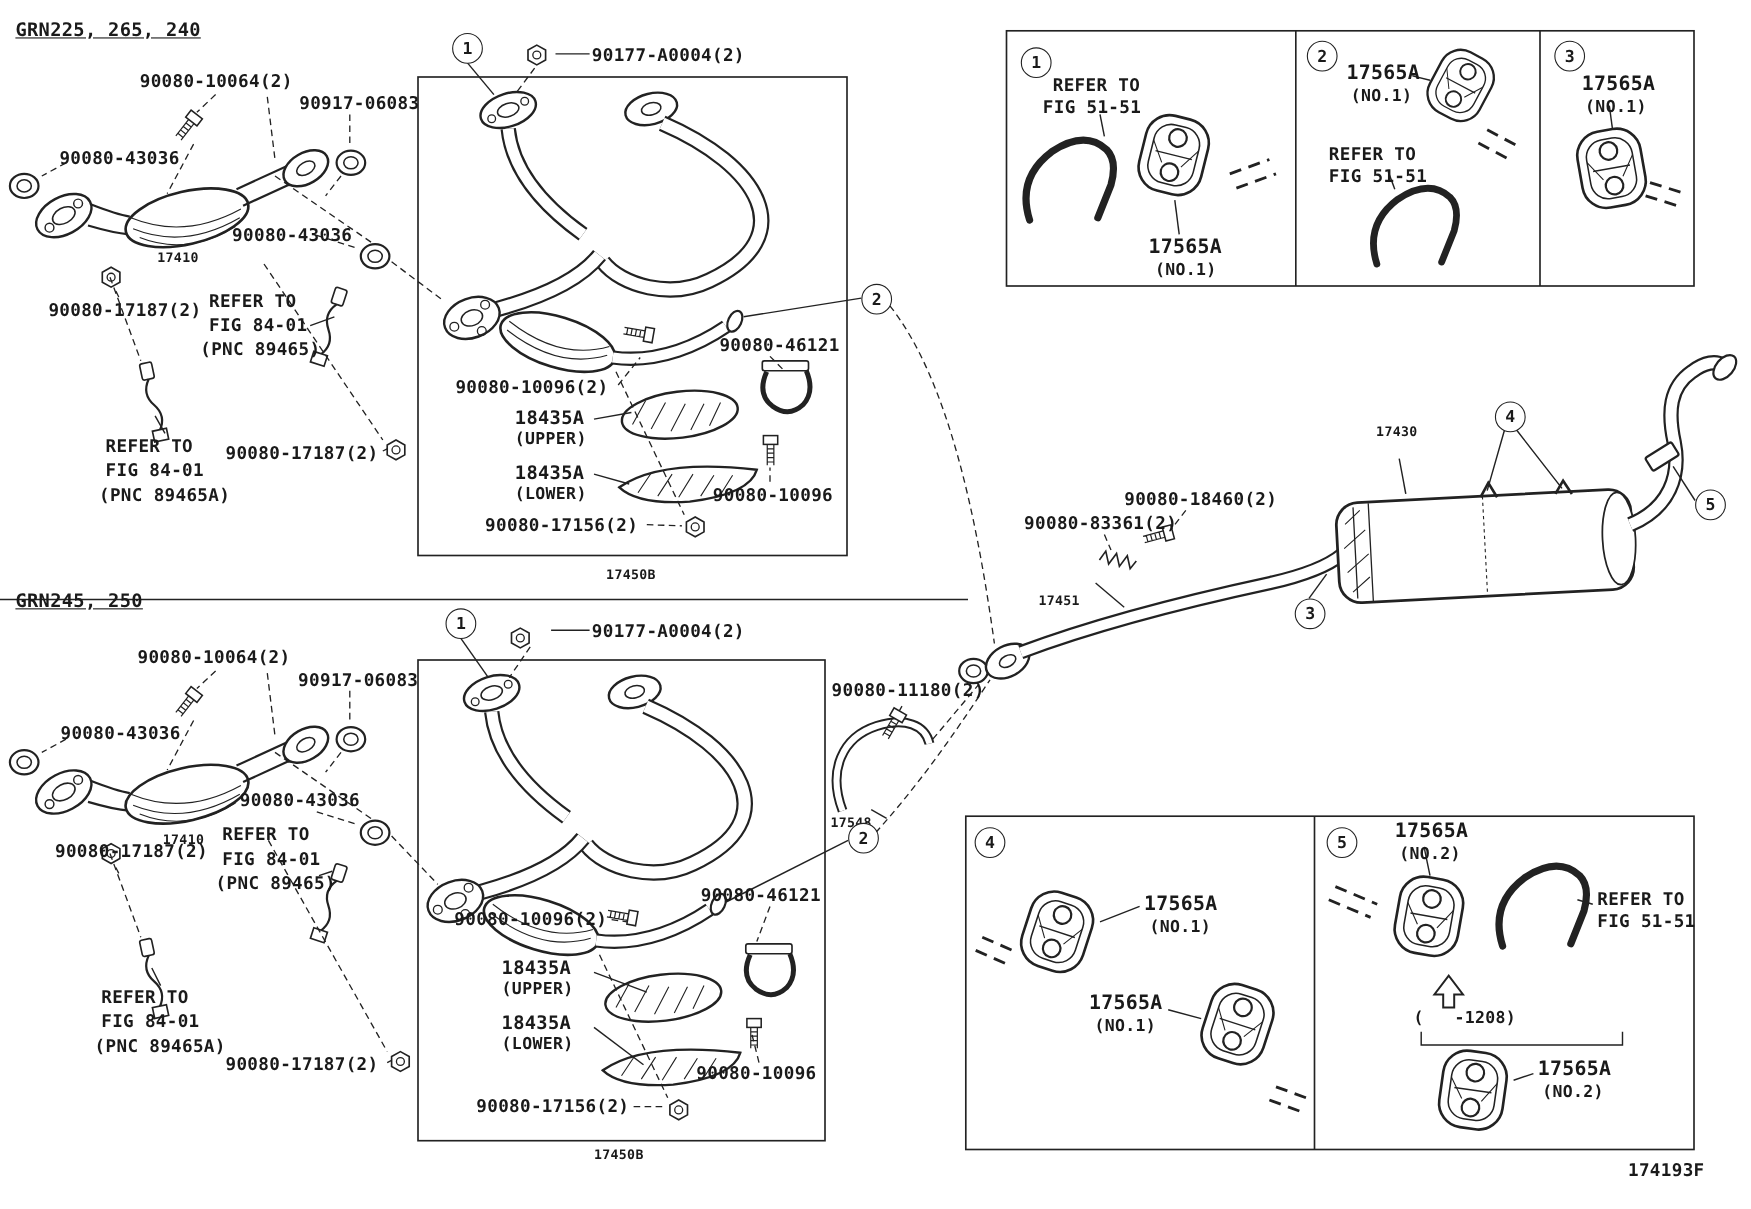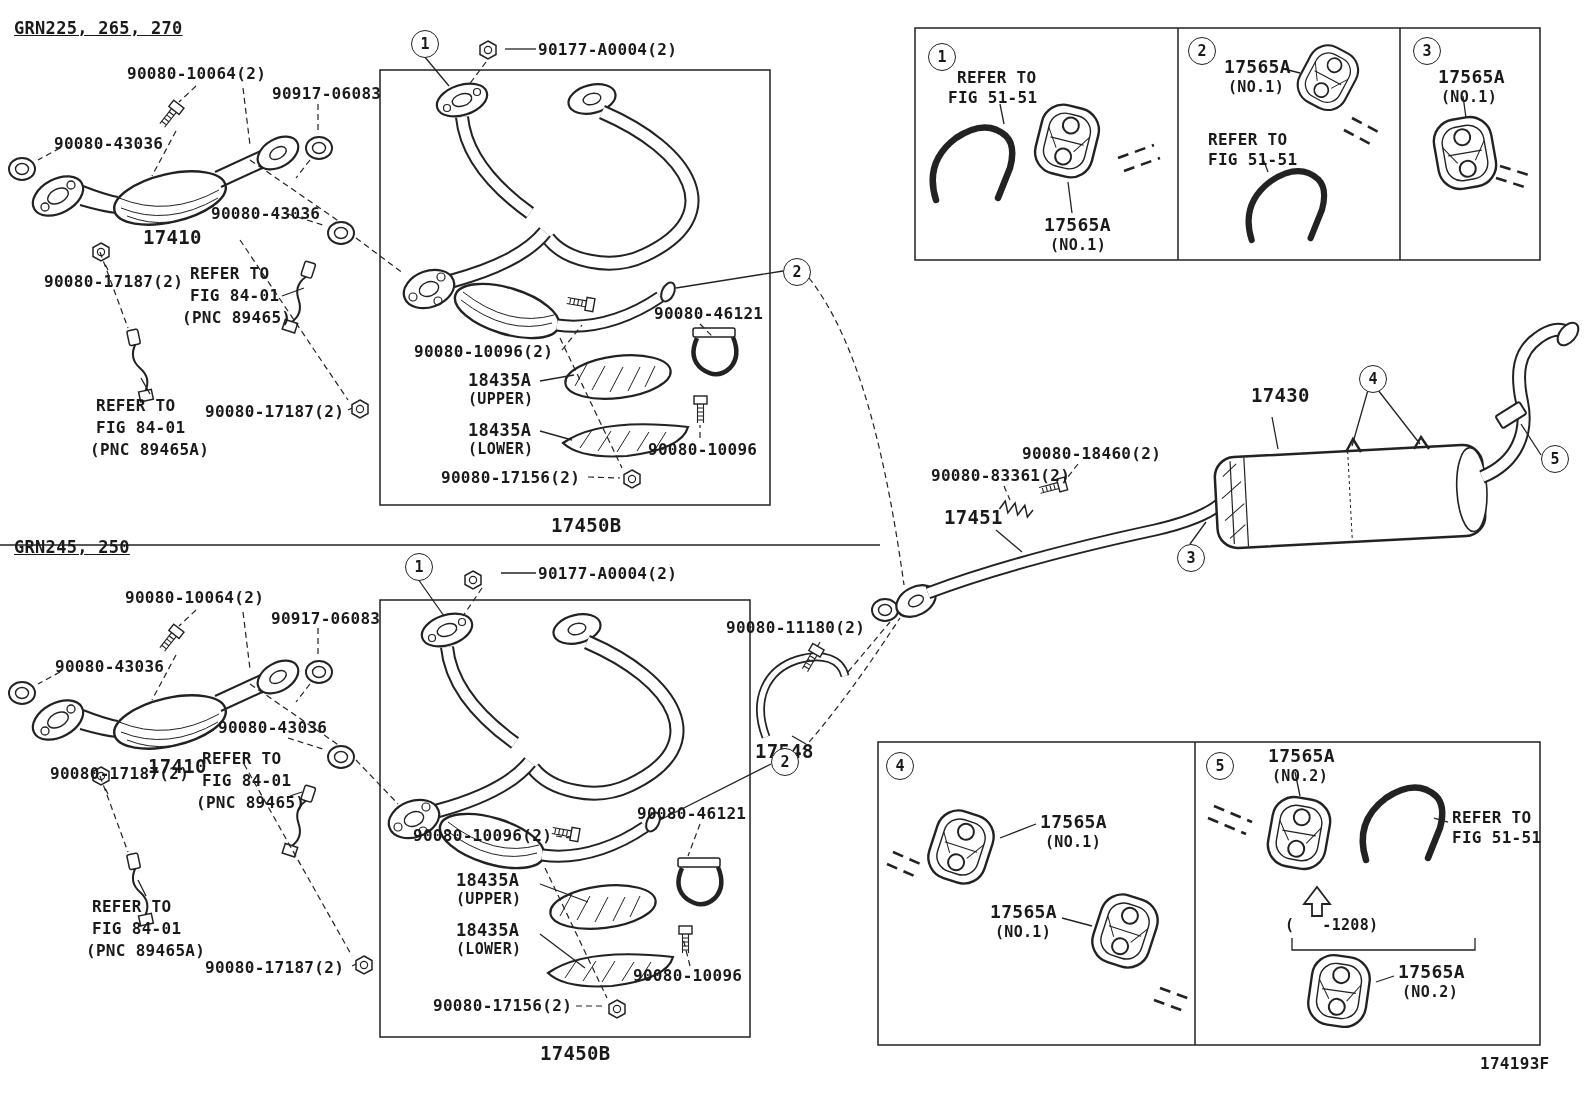--- a/index.html
+++ b/index.html
@@ -2,21 +2,21 @@
 <html><head>
 <meta charset="utf-8">
 <style>
   html,body{margin:0;padding:0;background:#fff;}
   #stage{position:relative;width:1592px;height:1099px;background:#fff;overflow:hidden;
          font-family:"DejaVu Sans Mono","Liberation Mono",monospace;color:#1a1a1a;}
   #art{position:absolute;left:0;top:0;}
   #labels-layer{position:absolute;left:0;top:0;width:100%;height:100%;}
   .lbl{position:absolute;font-size:16px;font-weight:bold;white-space:pre;line-height:1.05;letter-spacing:.3px;}
   .lbl.hdr{text-decoration:underline;font-size:17px;}
-  .lbl.big{font-size:19px;}
+  .lbl.big{font-size:12px;}
   .callout{position:absolute;width:26px;height:26px;border:1.8px solid #222;border-radius:50%;
            background:#fff;display:flex;align-items:center;justify-content:center;
            font-size:15px;font-weight:bold;z-index:3;}
 </style>
 </head>
 <body>
 
 <div id="stage">
 
 <svg id="art" width="1592" height="1099" viewBox="0 0 1592 1099">
@@ -265,21 +265,21 @@
     <path d="M1448,822 L1434,818" stroke-width="1.3"></path>
     <path d="M1312,916 v-12 h-8 l13,-17 13,17 h-8 v12 z" fill="#fff" stroke-width="1.8"></path>
     <path d="M1292,938 v12 h183 v-12" stroke-width="1.3"></path>
     <use href="#hanger-icon" transform="translate(1310,956) rotate(8 29 35)"></use>
     <path d="M1394,976 L1376,982" stroke-width="1.3"></path>
   </g>
 </svg>
 
 <div id="labels-layer">
   <div class="lbl" style="left:1480px;top:1056px">174193F</div>
-<div class="lbl hdr" style="left: 14px; top: 20px;">GRN225, 265, 270</div>
+<div class="lbl hdr" style="left: 14px; top: 20px;">GRN225, 265, 240</div>
       <div class="lbl" style="left: 127px; top: 66px;">90080-10064(2)</div>
       <div class="lbl" style="left: 272px; top: 86px;">90917-06083</div>
       <div class="lbl" style="left: 54px; top: 136px;">90080-43036</div>
       <div class="lbl big" style="left: 143px; top: 228px;">17410</div>
       <div class="lbl" style="left: 211px; top: 206px;">90080-43036</div>
       <div class="lbl" style="left: 44px; top: 274px;">90080-17187(2)</div>
       <div class="lbl" style="left: 190px; top: 266px;">REFER TO</div>
       <div class="lbl" style="left: 190px; top: 288px;">FIG 84-01</div>
       <div class="lbl" style="left: 182px; top: 310px;">(PNC 89465)</div>
       <div class="lbl" style="left: 96px; top: 398px;">REFER TO</div>
@@ -304,35 +304,35 @@
       <div class="lbl" style="left: 218px; top: 720px;">90080-43036</div>
       <div class="lbl" style="left: 50px; top: 766px;">90080-17187(2)</div>
       <div class="lbl" style="left: 202px; top: 751px;">REFER TO</div>
       <div class="lbl" style="left: 202px; top: 773px;">FIG 84-01</div>
       <div class="lbl" style="left: 196px; top: 795px;">(PNC 89465)</div>
       <div class="lbl" style="left: 92px; top: 899px;">REFER TO</div>
       <div class="lbl" style="left: 92px; top: 921px;">FIG 84-01</div>
       <div class="lbl" style="left: 86px; top: 943px;">(PNC 89465A)</div>
       <div class="lbl" style="left: 205px; top: 960px;">90080-17187(2)</div>
       <div class="lbl" style="left: 538px; top: 566px;">90177-A0004(2)</div>
-      <div class="lbl" style="left: 726px; top: 620px;">90080-11180(2)</div>
+      <div class="lbl" style="left: 756px; top: 620px;">90080-11180(2)</div>
       <div class="lbl big" style="left: 755px; top: 742px;">17548</div>
       <div class="lbl" style="left: 413px; top: 828px;">90080-10096(2)</div>
       <div class="lbl" style="left: 456px; top: 872px; font-size: 17px;">18435A</div>
       <div class="lbl" style="left: 456px; top: 892px; font-size: 15px;">(UPPER)</div>
       <div class="lbl" style="left: 637px; top: 806px;">90080-46121</div>
       <div class="lbl" style="left: 456px; top: 922px; font-size: 17px;">18435A</div>
       <div class="lbl" style="left: 456px; top: 942px; font-size: 15px;">(LOWER)</div>
       <div class="lbl" style="left: 633px; top: 968px;">90080-10096</div>
       <div class="lbl" style="left: 433px; top: 998px;">90080-17156(2)</div>
       <div class="lbl big" style="left: 540px; top: 1044px;">17450B</div>
       <div class="lbl big" style="left: 1251px; top: 386px;">17430</div>
       <div class="lbl" style="left: 1022px; top: 446px;">90080-18460(2)</div>
       <div class="lbl" style="left: 931px; top: 468px;">90080-83361(2)</div>
-      <div class="lbl big" style="left: 944px; top: 508px;">17451</div>
+      <div class="lbl big" style="left: 944px; top: 540px;">17451</div>
       <div class="lbl" style="left: 957px; top: 70px;">REFER TO</div>
       <div class="lbl" style="left: 948px; top: 90px;">FIG 51-51</div>
       <div class="lbl big" style="left: 1044px; top: 216px; font-size: 18px;">17565A</div>
       <div class="lbl" style="left: 1050px; top: 238px; font-size: 15px;">(NO.1)</div>
       <div class="lbl big" style="left: 1224px; top: 58px; font-size: 18px;">17565A</div>
       <div class="lbl" style="left: 1228px; top: 80px; font-size: 15px;">(NO.1)</div>
       <div class="lbl" style="left: 1208px; top: 132px;">REFER TO</div>
       <div class="lbl" style="left: 1208px; top: 152px;">FIG 51-51</div>
       <div class="lbl big" style="left: 1438px; top: 68px; font-size: 18px;">17565A</div>
       <div class="lbl" style="left: 1441px; top: 90px; font-size: 15px;">(NO.1)</div>

